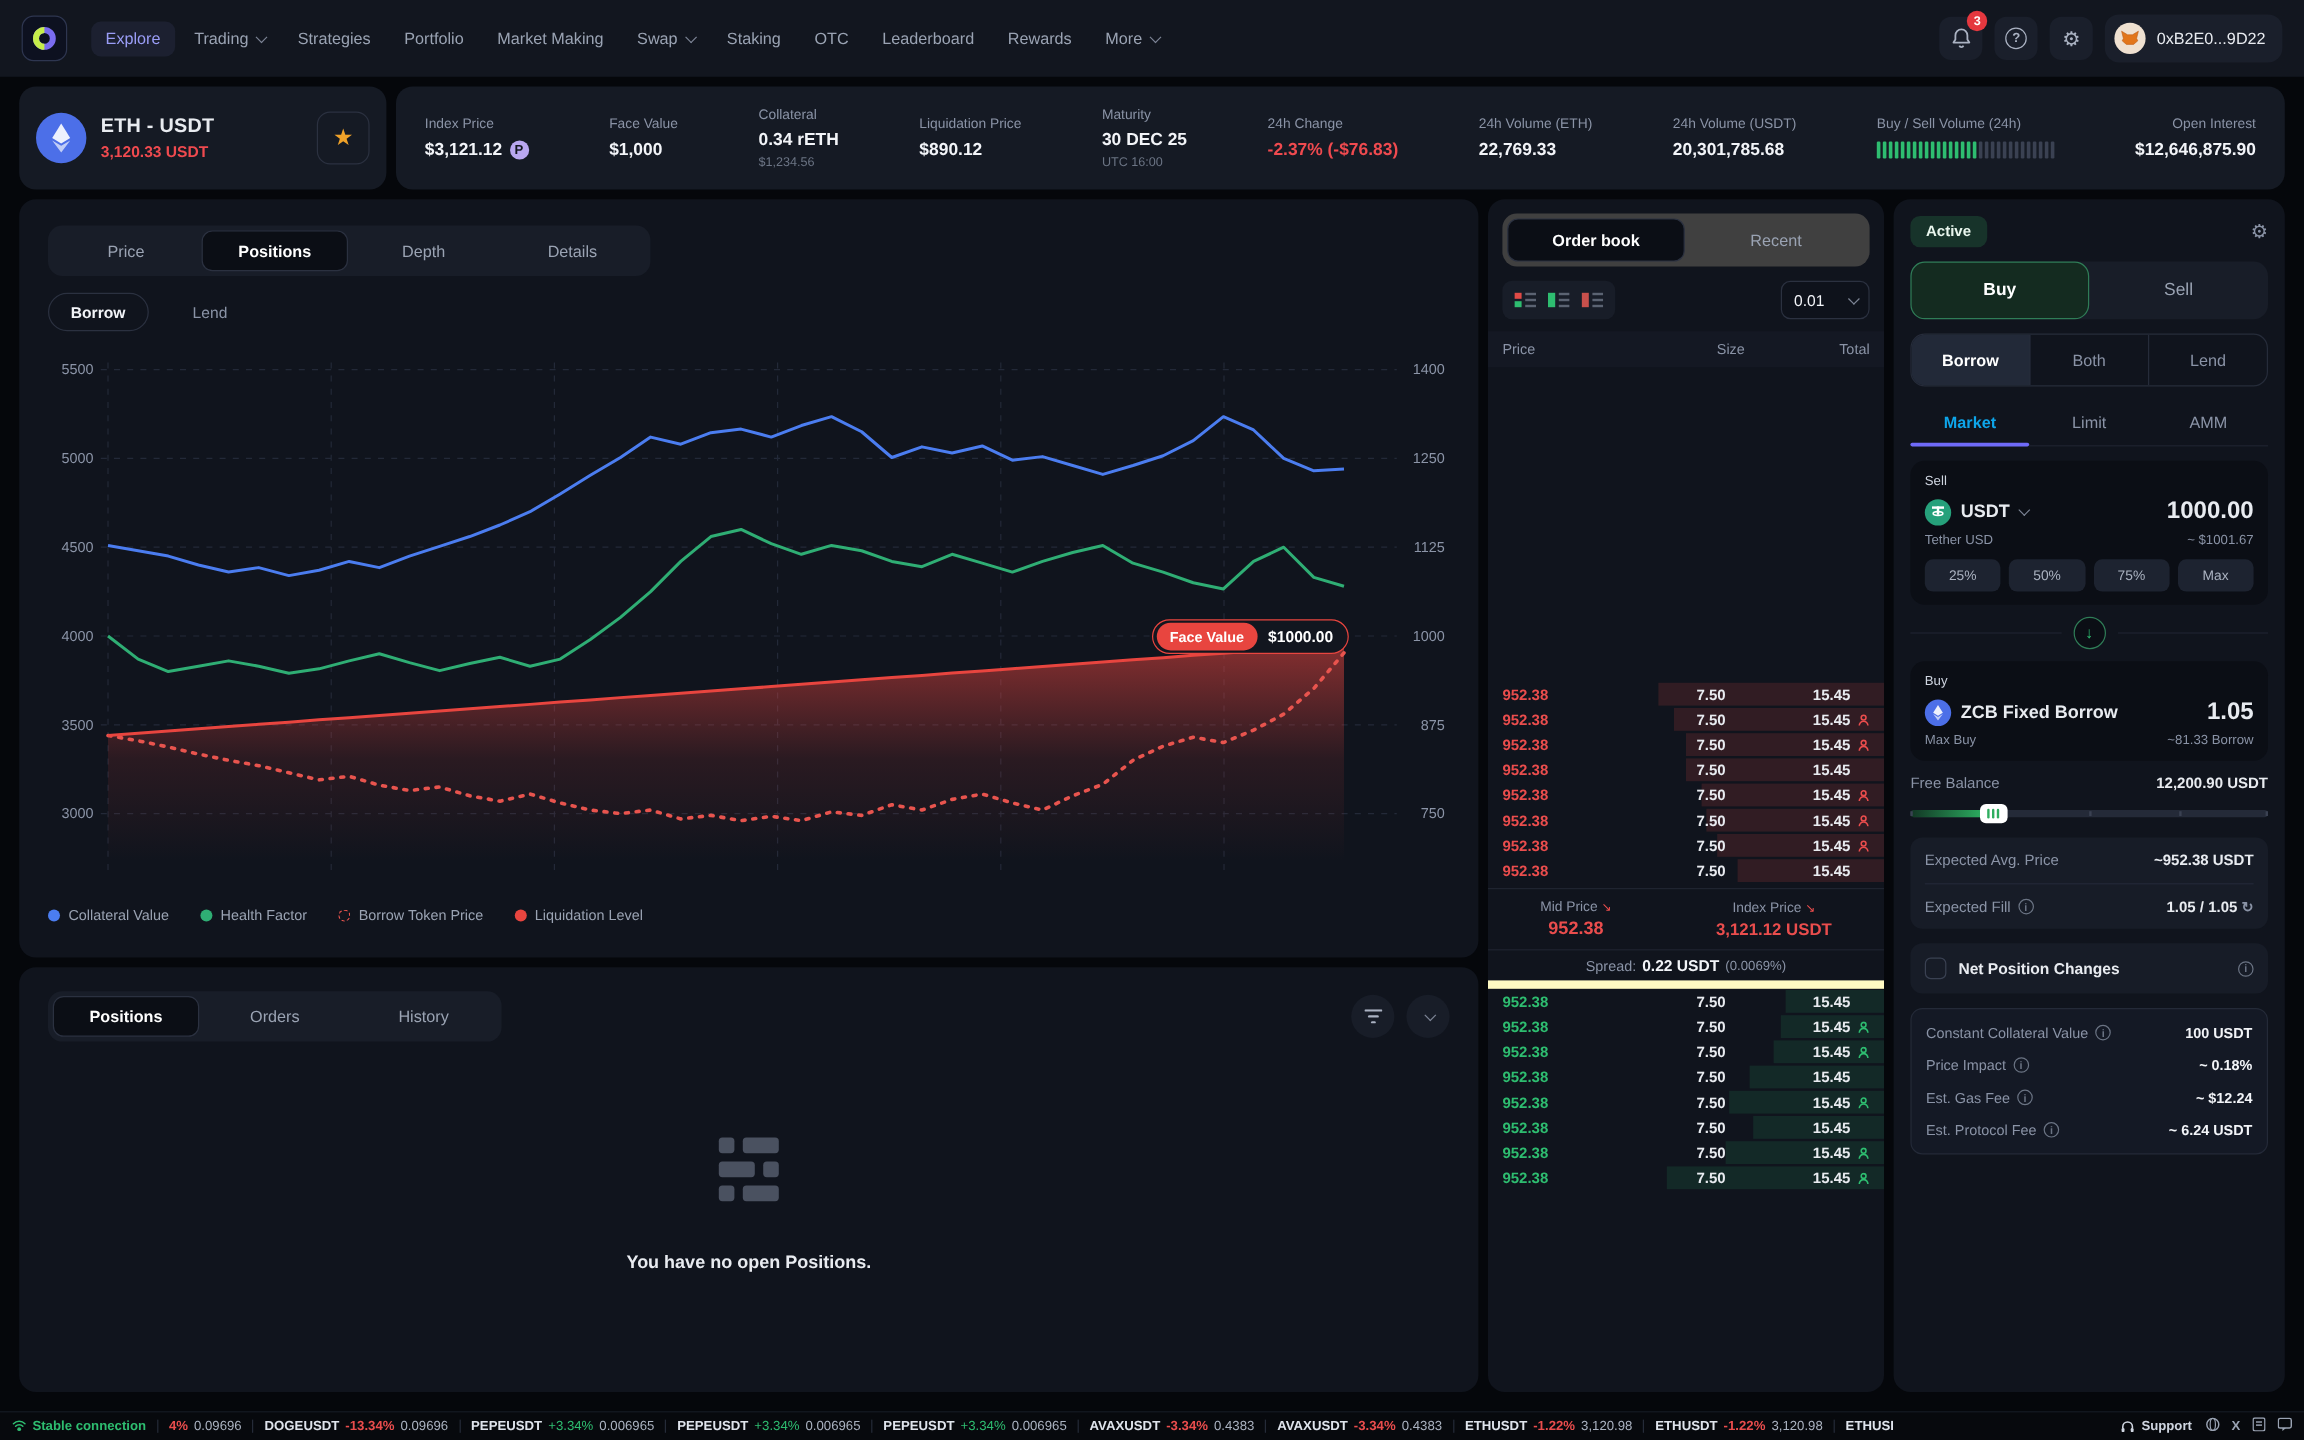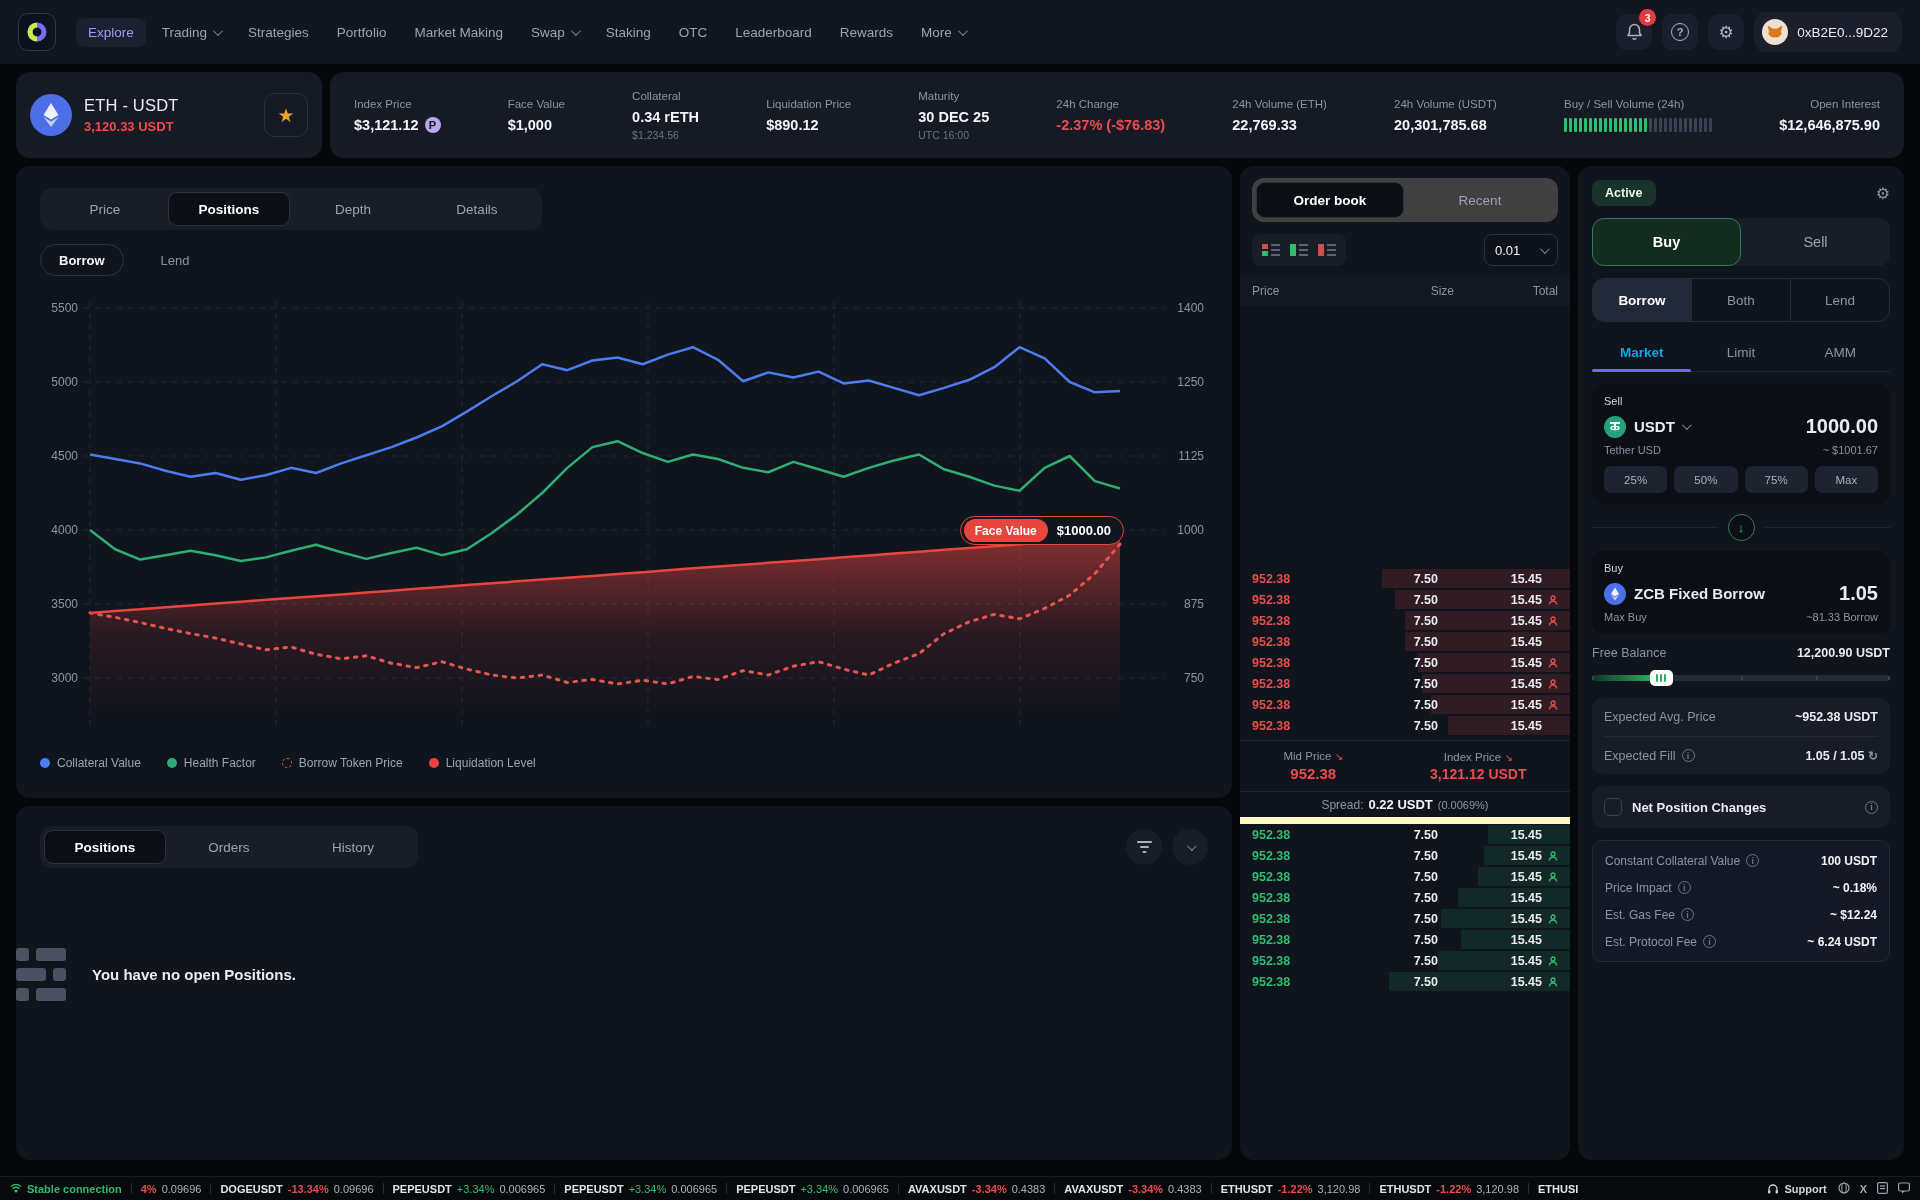--- a/index.html
+++ b/index.html
@@ -15,21 +15,21 @@
   .icon-btn{width:36px;height:36px;border-radius:10px;background:#1a1f2b;display:flex;align-items:center;justify-content:center;position:relative;color:#aab2c2;cursor:pointer}
   .badge{position:absolute;top:-5px;right:-4px;background:#e5383f;color:#fff;font-size:10.5px;font-weight:700;min-width:17px;height:17px;border-radius:9px;display:flex;align-items:center;justify-content:center;padding:0 4px}
   .wallet{height:40px;border-radius:12px;background:#1a1f2b;display:flex;align-items:center;gap:9px;padding:0 14px 0 8px;font-size:13.5px;color:#e8ebf0;cursor:pointer}
   .avatar{width:26px;height:26px;border-radius:50%;background:#efe1d1;display:flex;align-items:center;justify-content:center}
   .qmark{width:18px;height:18px;border-radius:50%;border:1.6px solid #aab2c2;font-size:11px;display:flex;align-items:center;justify-content:center;font-weight:700}
   .gear{font-size:17px;line-height:1}
   
   .stats-row{position:absolute;left:16px;top:72px;width:1888px;height:86px;display:flex;gap:8px}
   .pair-card{width:306px;background:#151a24;border-radius:14px;display:flex;align-items:center;padding:0 14px;gap:12px}
   .eth-circle{width:42px;height:42px;border-radius:50%;background:#4c6fe8;display:flex;align-items:center;justify-content:center}
-  .pair-name{font-size:16.5px;font-weight:400;letter-spacing:.2px}
+  .pair-name{font-size:16.5px;font-weight:700;letter-spacing:.2px}
   .pair-price{font-size:13px;font-weight:700;color:#ef4a4f;margin-top:4px}
   .star-btn{margin-left:auto;width:44px;height:44px;border-radius:11px;border:1px solid #2b3140;display:flex;align-items:center;justify-content:center;color:#f0a229;font-size:19px;cursor:pointer}
   .stats-card{flex:1;background:#151a24;border-radius:14px;display:flex;align-items:center;padding:0 24px;justify-content:space-between}
   .stat .lb{font-size:11.5px;color:#8a93a6;margin-bottom:7px;white-space:nowrap}
   .stat .vl{font-size:14.5px;font-weight:700;color:#f2f4f8;white-space:nowrap;display:flex;align-items:center;gap:6px}
   .stat .vl.neg{color:#ef4a4f}
   .stat .sub{font-size:10.5px;color:#6b7484;margin-top:4px}
   .stat.right{text-align:right}
   .pendle{width:16px;height:16px;border-radius:50%;background:#b9a7f0;color:#12161f;font-size:11px;font-weight:700;display:inline-flex;align-items:center;justify-content:center}
   .volbars{display:flex;align-items:flex-end;gap:2px;height:15px}
@@ -138,21 +138,21 @@
   .npc-card .icirc{margin-left:auto}
   .fees-card{background:#141925;border:1px solid #242a38;border-radius:10px;padding:6px 12px}
   .fees-card .fee-row{display:flex;justify-content:space-between;align-items:center;height:27px;font-size:12px}
   .fees-card .lb{color:#8a93a6;display:flex;align-items:center;gap:6px}
   .fees-card .vl{color:#f2f4f8;font-weight:600}
   .submit-btn{height:46px;border-radius:10px;background:#2db45f;color:#fff;font-size:15px;font-weight:700;display:flex;align-items:center;justify-content:center;cursor:pointer;border:none;font-family:inherit}
   
   .pp-head{display:flex;align-items:center;margin:20px 24px 0}
   .pp-actions{margin-left:auto;display:flex;gap:10px}
   .round-btn{width:36px;height:36px;border-radius:50%;background:#181d28;display:flex;align-items:center;justify-content:center;color:#aab2c2;cursor:pointer}
-  .empty{display:flex;flex-direction:row;align-items:center;margin-top:80px;gap:26px}
+  .empty{display:flex;flex-direction:column;align-items:center;margin-top:80px;gap:43px}
   .empty-ic{display:flex;flex-direction:column;gap:7px}
   .empty-ic .r{display:flex;gap:7px;align-items:center}
   .empty-ic .sq{width:13px;height:13px;background:#4a5160;border-radius:3px}
   .empty-ic .bar{width:30px;height:13px;background:#4a5160;border-radius:3px}
   .empty-txt{font-size:15px;font-weight:700}
   
   footer{position:absolute;left:0;top:1176px;width:1920px;height:24px;background:#07090d;border-top:1px solid #161b24;display:flex;align-items:center;padding:0 10px;font-size:11px;gap:9px;white-space:nowrap}
   .conn{color:#2ebd70;display:flex;align-items:center;gap:5px;font-weight:600}
   .tk-sep{width:1px;height:11px;background:#252b38}
   .tk{display:flex;gap:5px;align-items:center}

